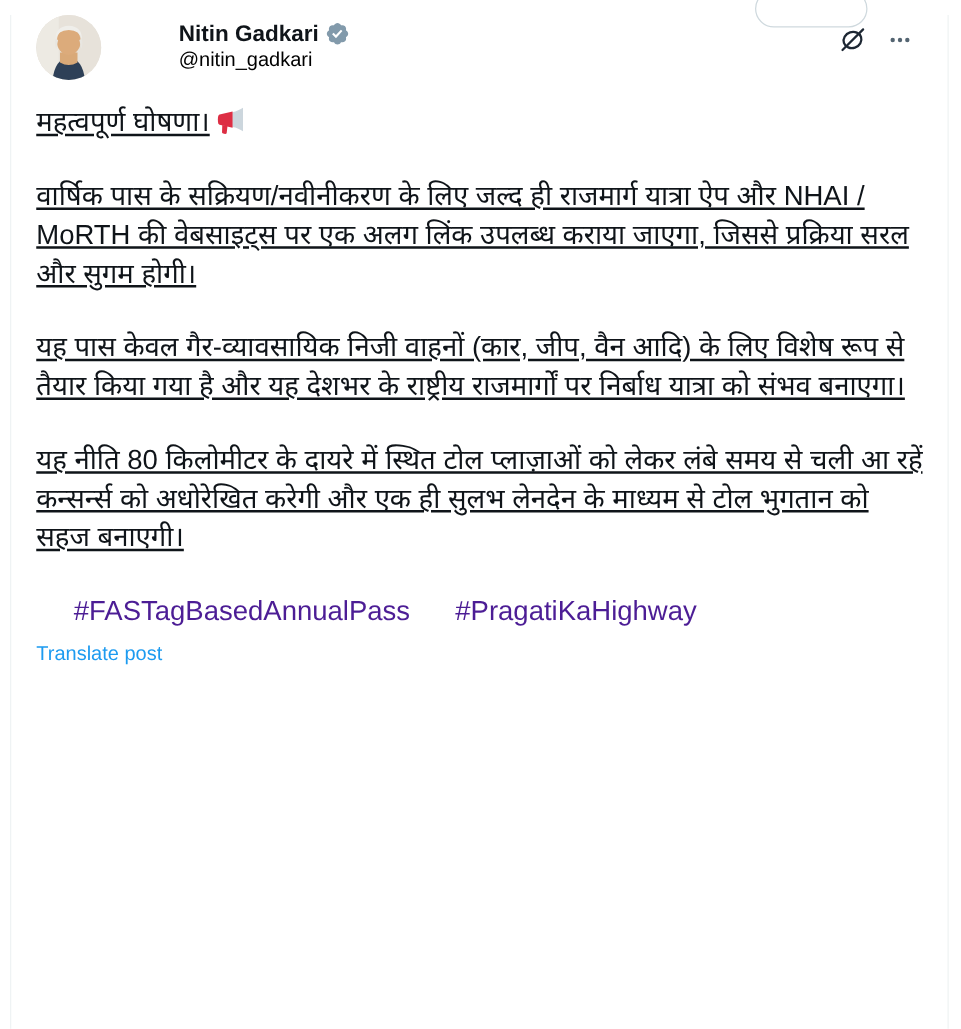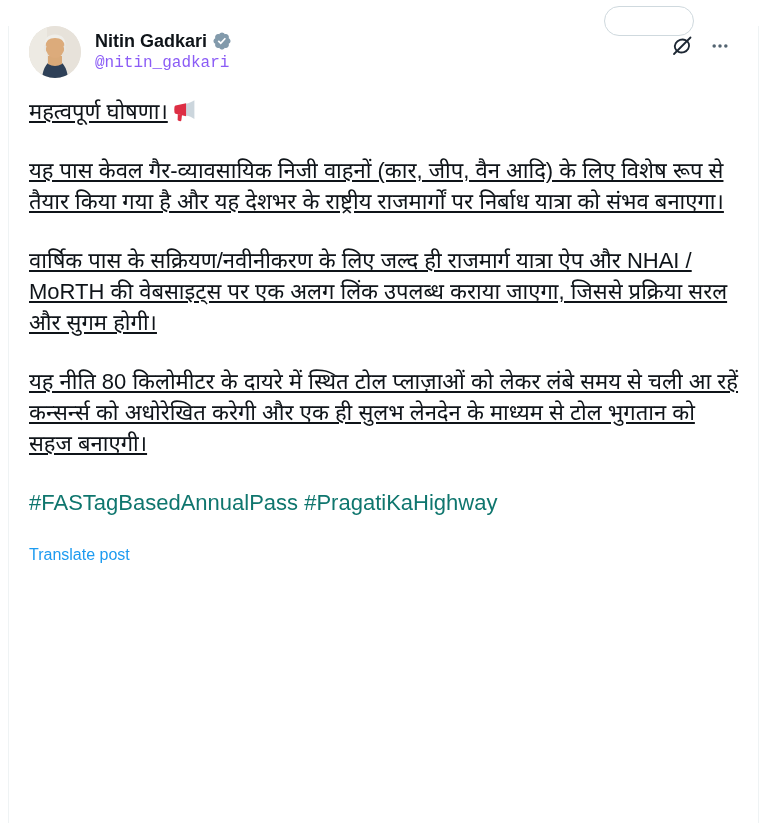--- a/index.html
+++ b/index.html
@@ -27,23 +27,24 @@
     position: absolute;
     left: 595px;
     top: -20px;
     width: 90px;
     height: 30px;
     border: 1px solid #cfd9de;
     border-radius: 16px;
     background: #ffffff;
   }
   .tweet-header {
-    margin-top: 26px;
+    margin-top: 12px;
     display: flex;
     align-items: flex-start;
+    gap: 48px;
   }
   .avatar-wrap {
     width: 52px;
     height: 52px;
     border-radius: 50%;
     overflow: hidden;
     flex: 0 0 auto;
     cursor: pointer;
     background: #e7e2da;
   }
@@ -62,23 +63,22 @@
   .display-name {
     font-size: 18px;
     font-weight: 700;
     color: #0f1419;
     line-height: 22px;
     cursor: pointer;
   }
   .badge { width: 20px; height: 20px; display: inline-block; }
   .handle {
     font-size: 16px;
-    color: #8b5cf6;
+    color: #000000;
     line-height: 22px;
-    font-family: Liberation Mono, monospace;
   }
   .header-actions {
     margin-left: auto;
     display: flex;
     align-items: center;
     gap: 16px;
     padding-top: 8px;
     padding-right: 8px;
   }
   .icon-btn { cursor: pointer; display: inline-flex; align-items: center; }
@@ -91,27 +91,28 @@
   }
   .tweet-body p { margin-bottom: 28px; text-decoration: underline; }
   .emoji {
     width: 25px; height: 25px;
     display: inline-block;
     vertical-align: -4px;
     margin-left: 4px;
   }
   .hashtags { color: #1d9bf0; }
   .hashtags a {
-    color: #0f766e;
+    color: #4c1d95;
     text-decoration: none;
     cursor: pointer;
+    margin-left: 30px;
   }
   .translate {
     display: inline-block;
-    margin-top: 27px;
+    margin-top: 10px;
     font-size: 16px;
     line-height: 20px;
     color: #1d9bf0;
     text-decoration: none;
     cursor: pointer;
   }
 </style>
 </head>
 <body>
 
@@ -157,22 +158,22 @@
       </span>
     </div>
   </div>
 
   <div class="tweet-body">
     <p><span>महत्वपूर्ण घोषणा।</span><svg class="emoji" viewBox="0 0 24 24">
         <path d="M13.2,5.5 C16.5,5.2 19.5,3.4 21.5,2.2 L21.5,20.2 C19.5,19 16.5,17.2 13.2,16.9 Z" fill="#ccd6dd"></path>
         <path d="M3.5,7.2 L13.5,5 L13.5,17.4 L3.5,15.2 C2.6,14.9 2.2,14 2.2,11.2 C2.2,8.4 2.6,7.5 3.5,7.2 Z" fill="#dd2e44"></path>
         <path d="M5.6,15.3 L9.6,16.2 L9.0,21.3 C8.9,22 8.4,22.3 7.8,22.2 L6.3,21.9 C5.7,21.8 5.3,21.3 5.4,20.7 Z" fill="#dd2e44"></path>
       </svg></p>
+    <p>वार्षिक पास के सक्रियण/नवीनीकरण के लिए जल्द ही राजमार्ग यात्रा ऐप और NHAI / MoRTH की वेबसाइट्स पर एक अलग लिंक उपलब्ध कराया जाएगा, जिससे प्रक्रिया सरल और सुगम होगी।</p>
     <p>यह पास केवल गैर-व्यावसायिक निजी वाहनों (कार, जीप, वैन आदि) के लिए विशेष रूप से तैयार किया गया है और यह देशभर के राष्ट्रीय राजमार्गों पर निर्बाध यात्रा को संभव बनाएगा।</p>
-    <p>वार्षिक पास के सक्रियण/नवीनीकरण के लिए जल्द ही राजमार्ग यात्रा ऐप और NHAI / MoRTH की वेबसाइट्स पर एक अलग लिंक उपलब्ध कराया जाएगा, जिससे प्रक्रिया सरल और सुगम होगी।</p>
     <p>यह नीति 80 किलोमीटर के दायरे में स्थित टोल प्लाज़ाओं को लेकर लंबे समय से चली आ रहें कन्सर्न्स को अधोरेखित करेगी और एक ही सुलभ लेनदेन के माध्यम से टोल भुगतान को सहज बनाएगी।</p>
     <div class="hashtags">
       <a>#FASTagBasedAnnualPass</a>
       <a>#PragatiKaHighway</a>
     </div>
     <a class="translate">Translate post</a>
   </div>
 
 </div>
 

